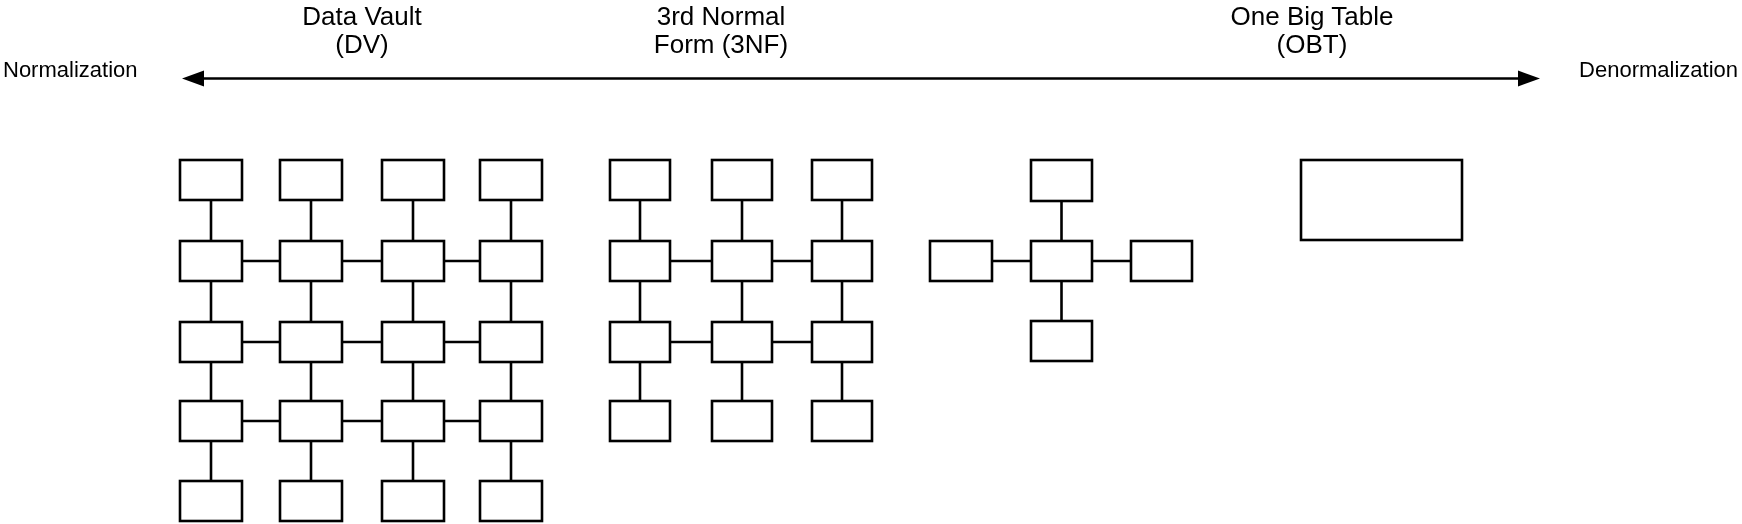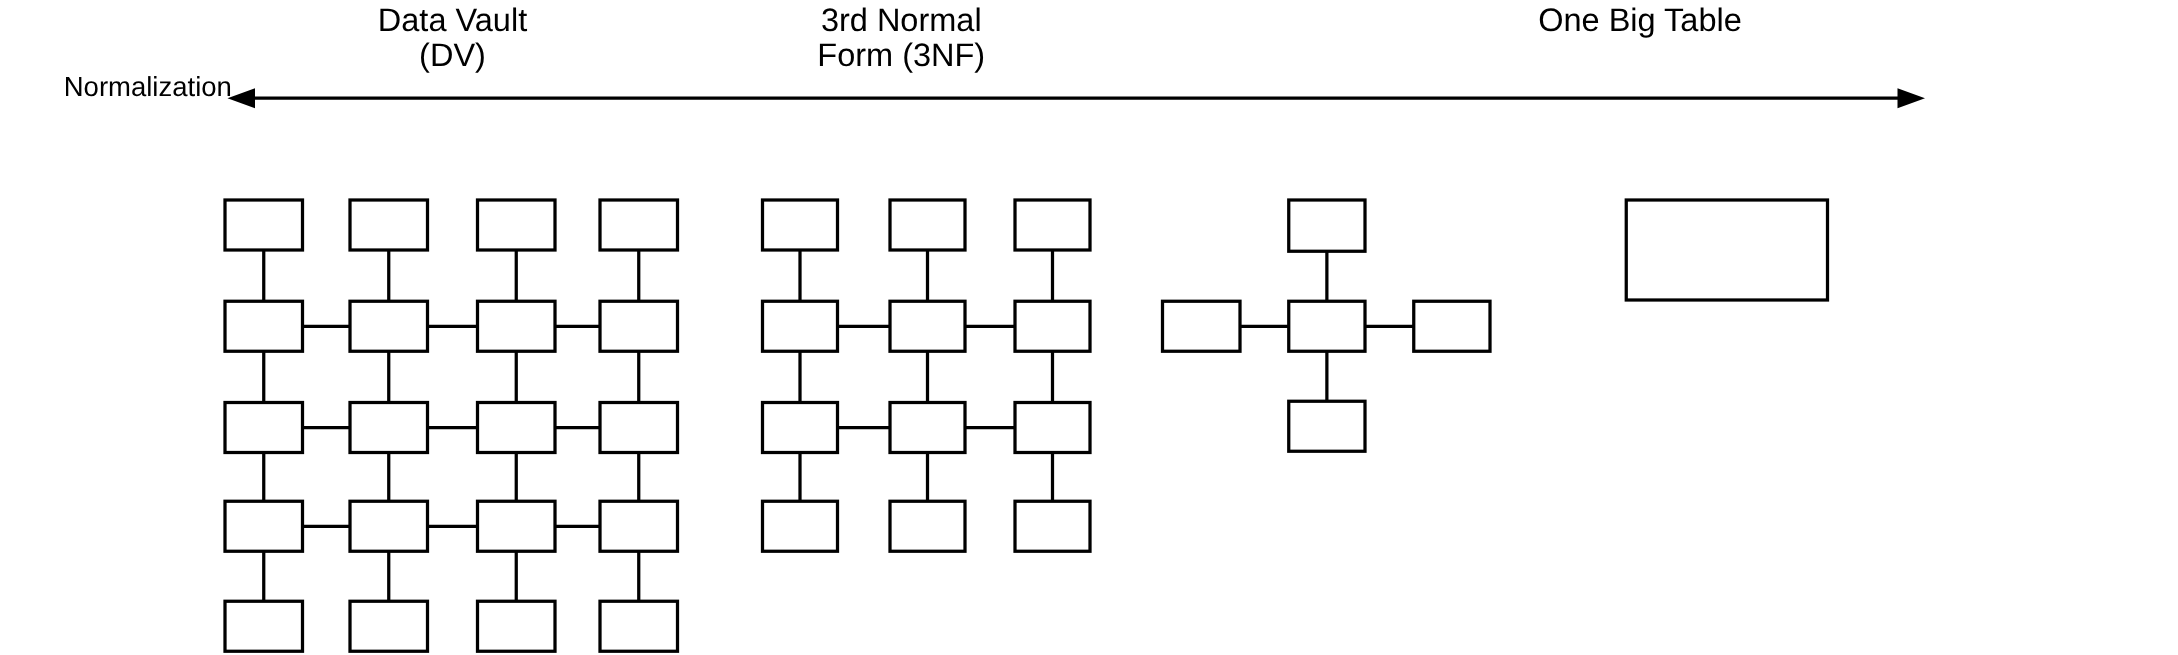--- a/index.html
+++ b/index.html
@@ -12,21 +12,21 @@
     color: #000000;
     overflow: hidden;
   }
   .axis-label {
     position: absolute;
     top: 58px;
     font-size: 22px;
     line-height: 24px;
     white-space: nowrap;
   }
-  .axis-label.left  { left: 3px; margin-left: 48px; }
+  .axis-label.left  { left: 3px; }
   .axis-label.right { right: 4px; }
   .approach-label {
     position: absolute;
     top: 2px;
     width: 240px;
     margin-left: -120px; 
     text-align: center;
     font-size: 26px;
     line-height: 28px;
     white-space: nowrap;
@@ -38,34 +38,36 @@
     height: 524px;
   }
 </style>
 </head>
 <body>
 
 <div id="canvas">
 
   <div class="axis-label left">Normalization</div>
 
+  <div class="axis-label right">Denormalization</div>
 
   <div class="approach-label" style="left:362px">
     <div>Data Vault</div>
     <div>(DV)</div>
   </div>
 
   <div class="approach-label" style="left:721px">
     <div>3rd Normal</div>
     <div>Form (3NF)</div>
   </div>
 
 
   <div class="approach-label" style="left:1312px">
     <div>One Big Table</div>
+    <div>(OBT)</div>
   </div>
 
   <svg id="diagram-svg" viewBox="0 0 1742 524" xmlns="http://www.w3.org/2000/svg">
       <line x1="200" y1="78.5" x2="1522" y2="78.5" stroke="#000000" stroke-width="2.6"></line>
       <polygon points="182,78.5 204,70.5 204,86.5" fill="#000000"></polygon>
       <polygon points="1540,78.5 1518,70.5 1518,86.5" fill="#000000"></polygon>
       <line x1="211" y1="200" x2="211" y2="241" stroke="#000000" stroke-width="2.6"></line>
       <line x1="211" y1="281" x2="211" y2="322" stroke="#000000" stroke-width="2.6"></line>
       <line x1="211" y1="362" x2="211" y2="401" stroke="#000000" stroke-width="2.6"></line>
       <line x1="211" y1="441" x2="211" y2="481" stroke="#000000" stroke-width="2.6"></line>

